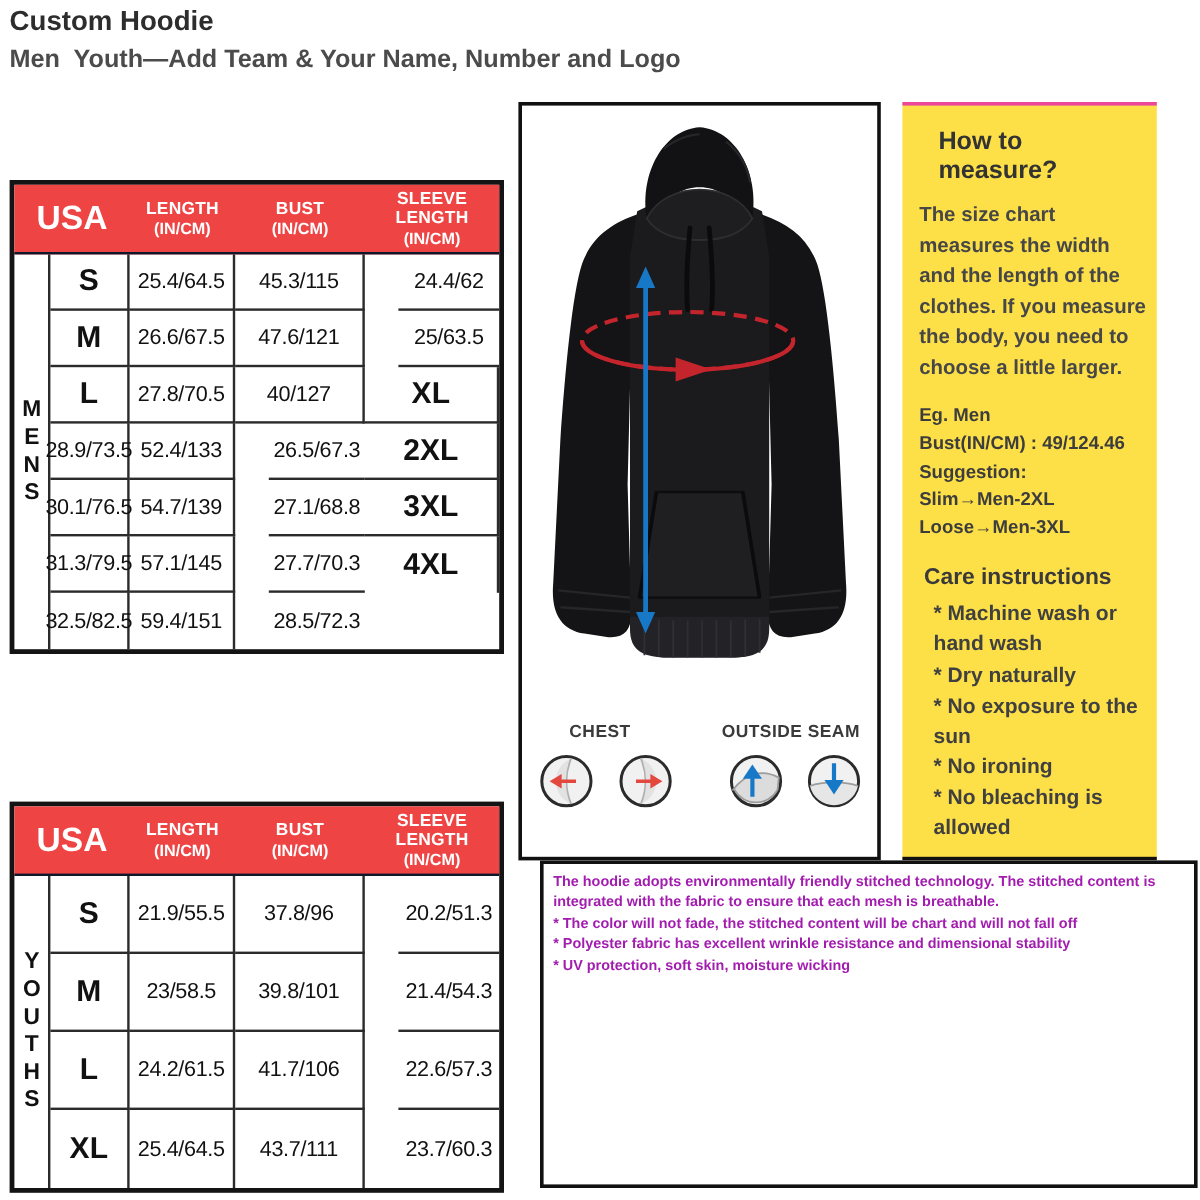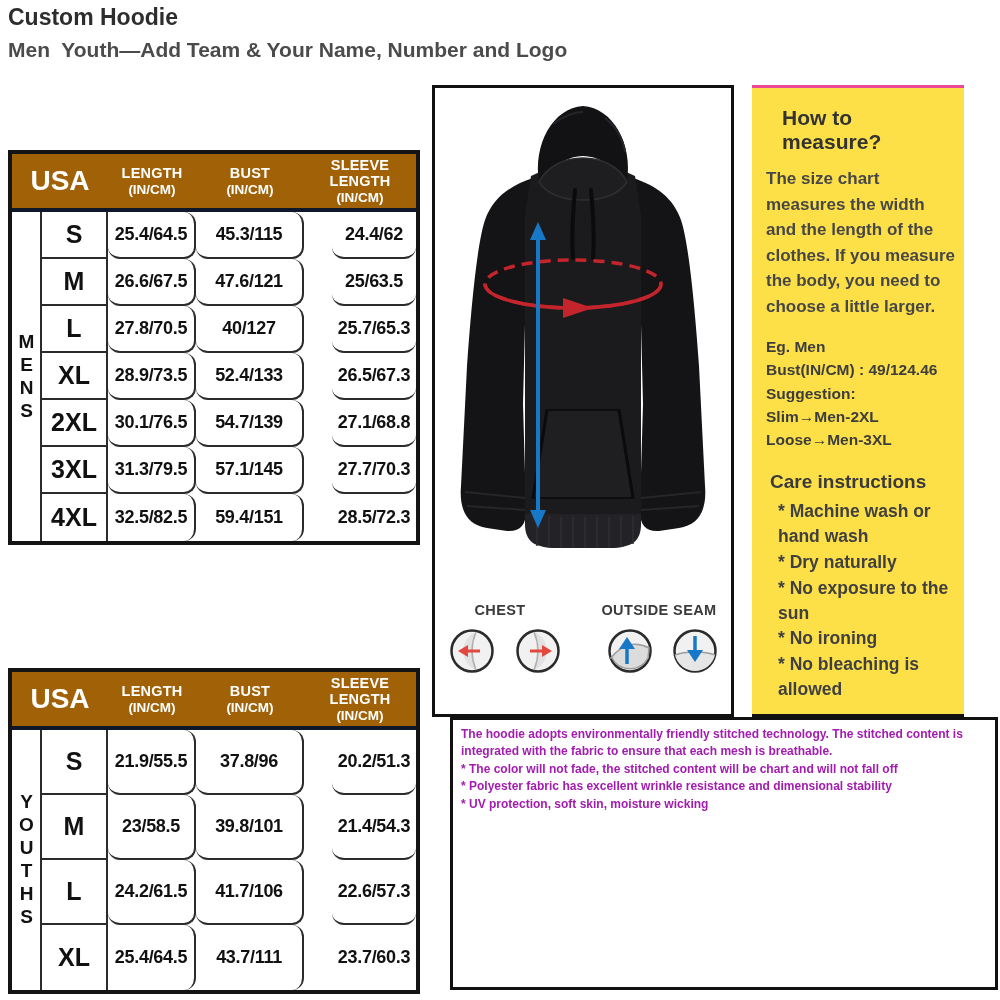--- a/index.html
+++ b/index.html
@@ -7,36 +7,36 @@
   body { font-family: "Liberation Sans", sans-serif; }
   .canvas { position:relative; width:1000px; height:1000px; background:#fff; overflow:hidden; }
 
   .page-title { position:absolute; left:8px; top:4px; font-size:23px; font-weight:700; color:#2d2d2d; }
   .page-subtitle { position:absolute; left:8px; top:38px; font-size:21px; font-weight:700; color:#4b4b4b; white-space:pre-wrap; }
 
   
   .size-table { position:absolute; left:8px; width:412px; border:4px solid #141414; background:#fff; }
   #mens-table { top:150px; }
   #youths-table { top:668px; }
-  .tbl-head { display:grid; grid-template-columns:96px 88px 108px 1fr; height:58px; background:#a16207; color:#fff; border-bottom:4px solid #0f172a; }
+  .tbl-head { display:grid; grid-template-columns:96px 88px 108px 1fr; height:58px; background:#ef4444; color:#fff; border-bottom:2px solid #0f172a; }
   .hcell { display:flex; flex-direction:column; align-items:center; justify-content:center; line-height:1.15; text-align:center; }
   .hcell .lbl { font-size:14.5px; font-weight:700; letter-spacing:.2px; }
   .hcell .unit { font-size:13.5px; font-weight:700; }
   .hcell.usa { font-size:28px; font-weight:700; }
   .tbl-body { display:grid; grid-template-columns:30px 66px 88px 108px 1fr; }
   #mens-table .tbl-body { grid-auto-rows:47px; }
   #youths-table .tbl-body { grid-auto-rows:65px; }
   .cell { display:flex; align-items:center; justify-content:center; border-right:2px solid #2b2b2b; border-bottom:2px solid #2b2b2b; color:#111; }
   .cell.lc { border-right:none;margin-left:28px; }
   .cell.lr { border-bottom:none; }
   .group-cell { writing-mode:vertical-rl; text-orientation:upright; letter-spacing:2px; font-size:19px; font-weight:700; grid-column:1; border-bottom:none; }
   #mens-table .group-cell { grid-row:1 / span 7; }
   #youths-table .group-cell { grid-row:1 / span 4; }
   .cell.sz { font-size:25px; font-weight:700; }
-  .cell.val { font-size:18px; font-weight:700; letter-spacing:-0.3px;border-radius:12px; }
+  .cell.val { font-size:18px; font-weight:400; letter-spacing:-0.3px; }
 
   
   .hoodie-box { position:absolute; left:432px; top:85px; width:302px; height:632px; background:#fff; border:3px solid #111; }
   .hoodie-art { position:absolute; left:0; top:6px; }
   .diagram-label { position:absolute; top:514px; font-size:14.5px; font-weight:700; color:#3a3a3a; text-align:center; letter-spacing:.4px; }
   .chest-label { left:25px; width:80px; }
   .seam-label { left:158px; width:132px; }
   .m-icon { position:absolute; top:540px; width:46px; height:46px; }
   .icon-1 { left:14px; } .icon-2 { left:80px; } .icon-3 { left:172px; } .icon-4 { left:237px; }
 
@@ -86,21 +86,20 @@
       <div class="cell val lc">24.4/62</div>
 
       <div class="cell sz">M</div>
       <div class="cell val">26.6/67.5</div>
       <div class="cell val">47.6/121</div>
       <div class="cell val lc">25/63.5</div>
 
       <div class="cell sz">L</div>
       <div class="cell val">27.8/70.5</div>
       <div class="cell val">40/127</div>
-      <div class="cell val lc">25.7/65.3</div>
 
       <div class="cell sz">XL</div>
       <div class="cell val">28.9/73.5</div>
       <div class="cell val">52.4/133</div>
       <div class="cell val lc">26.5/67.3</div>
 
       <div class="cell sz">2XL</div>
       <div class="cell val">30.1/76.5</div>
       <div class="cell val">54.7/139</div>
       <div class="cell val lc">27.1/68.8</div>

